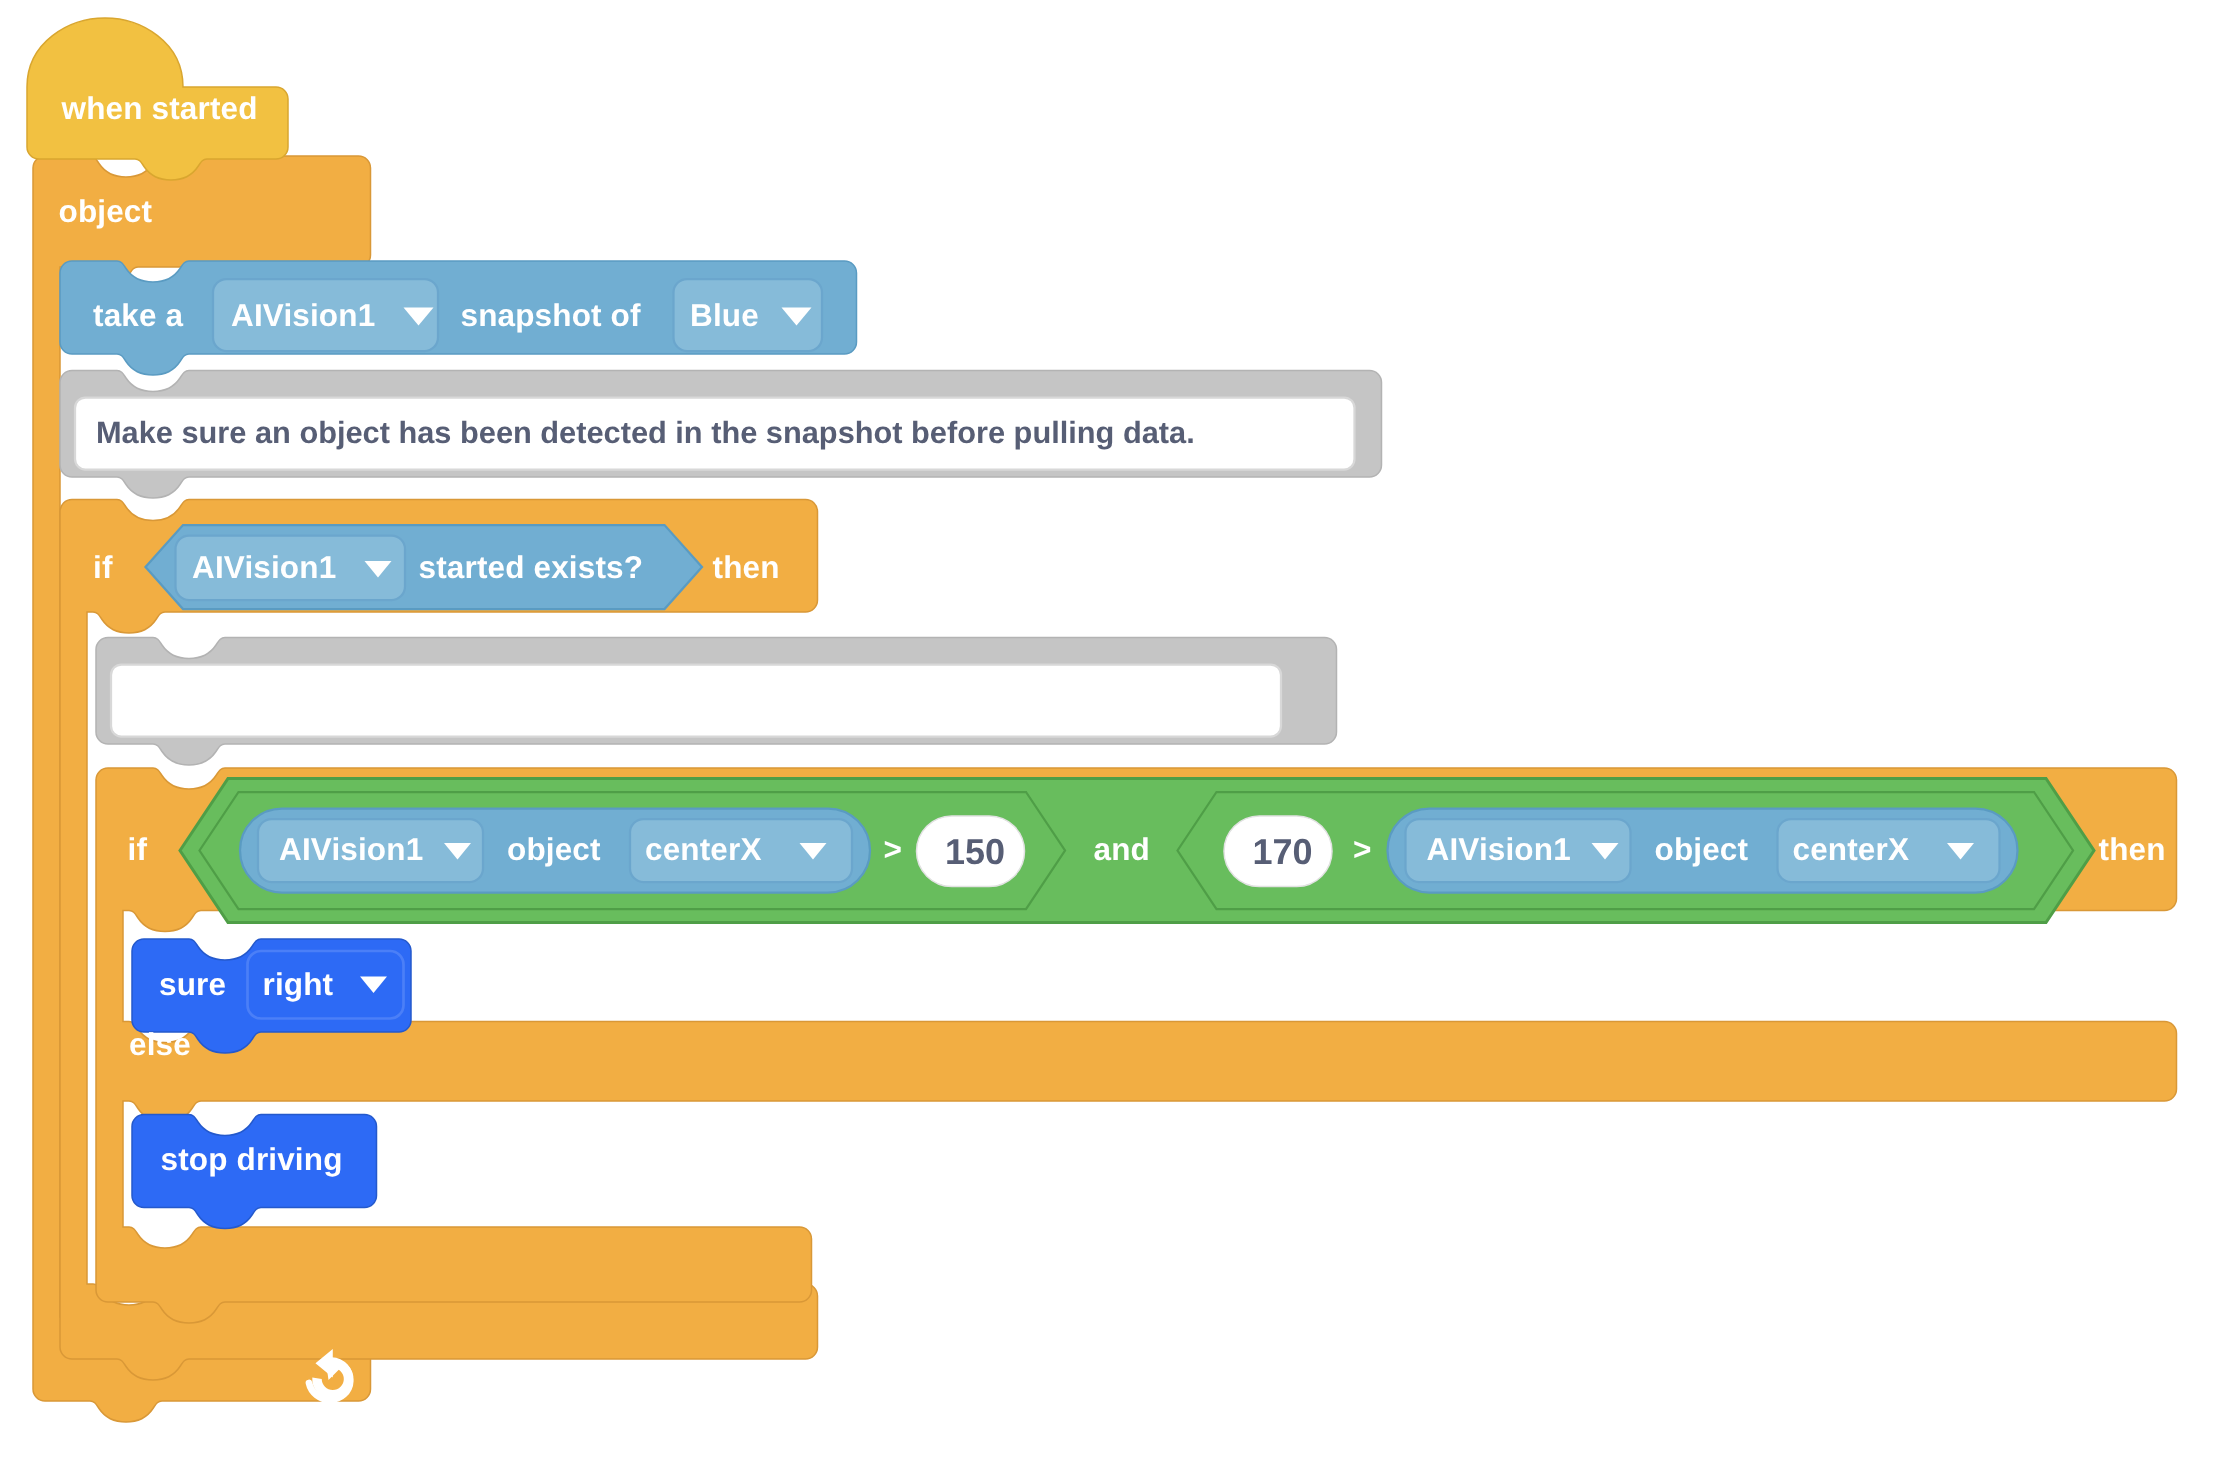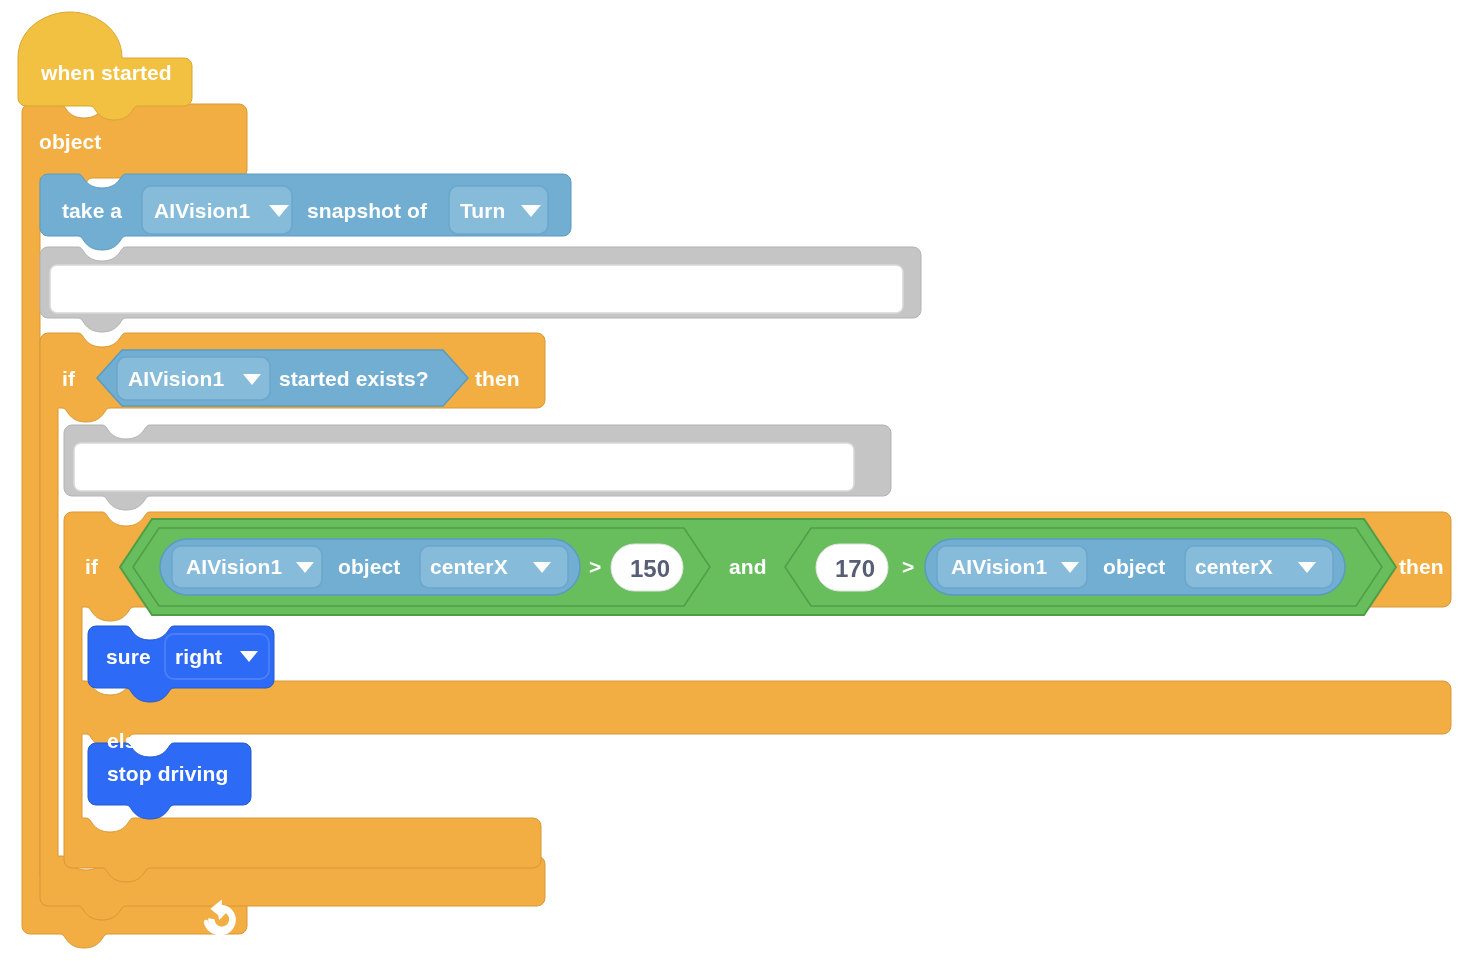--- a/index.html
+++ b/index.html
@@ -337,22 +337,23 @@
     </g>
   </svg>
 
   <span class="blk-label" style="left:41px;top:62px;">when started</span>
 
   <span class="blk-label" style="left:39px;top:131px;">object</span>
 
   <span class="blk-label" style="left:62px;top:200px;">take a</span>
   <span class="blk-label" style="left:154px;top:200px;">AIVision1</span>
   <span class="blk-label" style="left:307px;top:200px;">snapshot of</span>
-  <span class="blk-label" style="left:460px;top:200px;">Turn</span>
-
+  <span class="blk-label" style="left:460px;top:200px;">Blue</span>
+
+  <span class="comment-text" style="left:64px;top:279px;">Make sure an object has been detected in the snapshot before pulling data.</span>
 
   <span class="blk-label" style="left:62px;top:368px;">if</span>
   <span class="blk-label" style="left:128px;top:368px;">AIVision1</span>
   <span class="blk-label" style="left:279px;top:368px;">started exists?</span>
   <span class="blk-label" style="left:475px;top:368px;">then</span>
 
 
   <span class="blk-label" style="left:85px;top:556px;">if</span>
 
   <span class="blk-label" style="left:186px;top:556px;">AIVision1</span>
@@ -367,17 +368,17 @@
   <span class="blk-label" style="left:902px;top:556px;">&gt;</span>
   <span class="blk-label" style="left:951px;top:556px;">AIVision1</span>
   <span class="blk-label" style="left:1103px;top:556px;">object</span>
   <span class="blk-label" style="left:1195px;top:556px;">centerX</span>
 
   <span class="blk-label" style="left:1399px;top:556px;">then</span>
 
   <span class="blk-label" style="left:106px;top:646px;">sure</span>
   <span class="blk-label" style="left:175px;top:646px;">right</span>
 
-  <span class="blk-label" style="left:86px;top:730px;margin-left:21px;">else</span>
+  <span class="blk-label" style="left:86px;top:686px;">else</span>
 
   <span class="blk-label" style="left:107px;top:763px;">stop driving</span>
 
 </div>
 
 </body></html>

